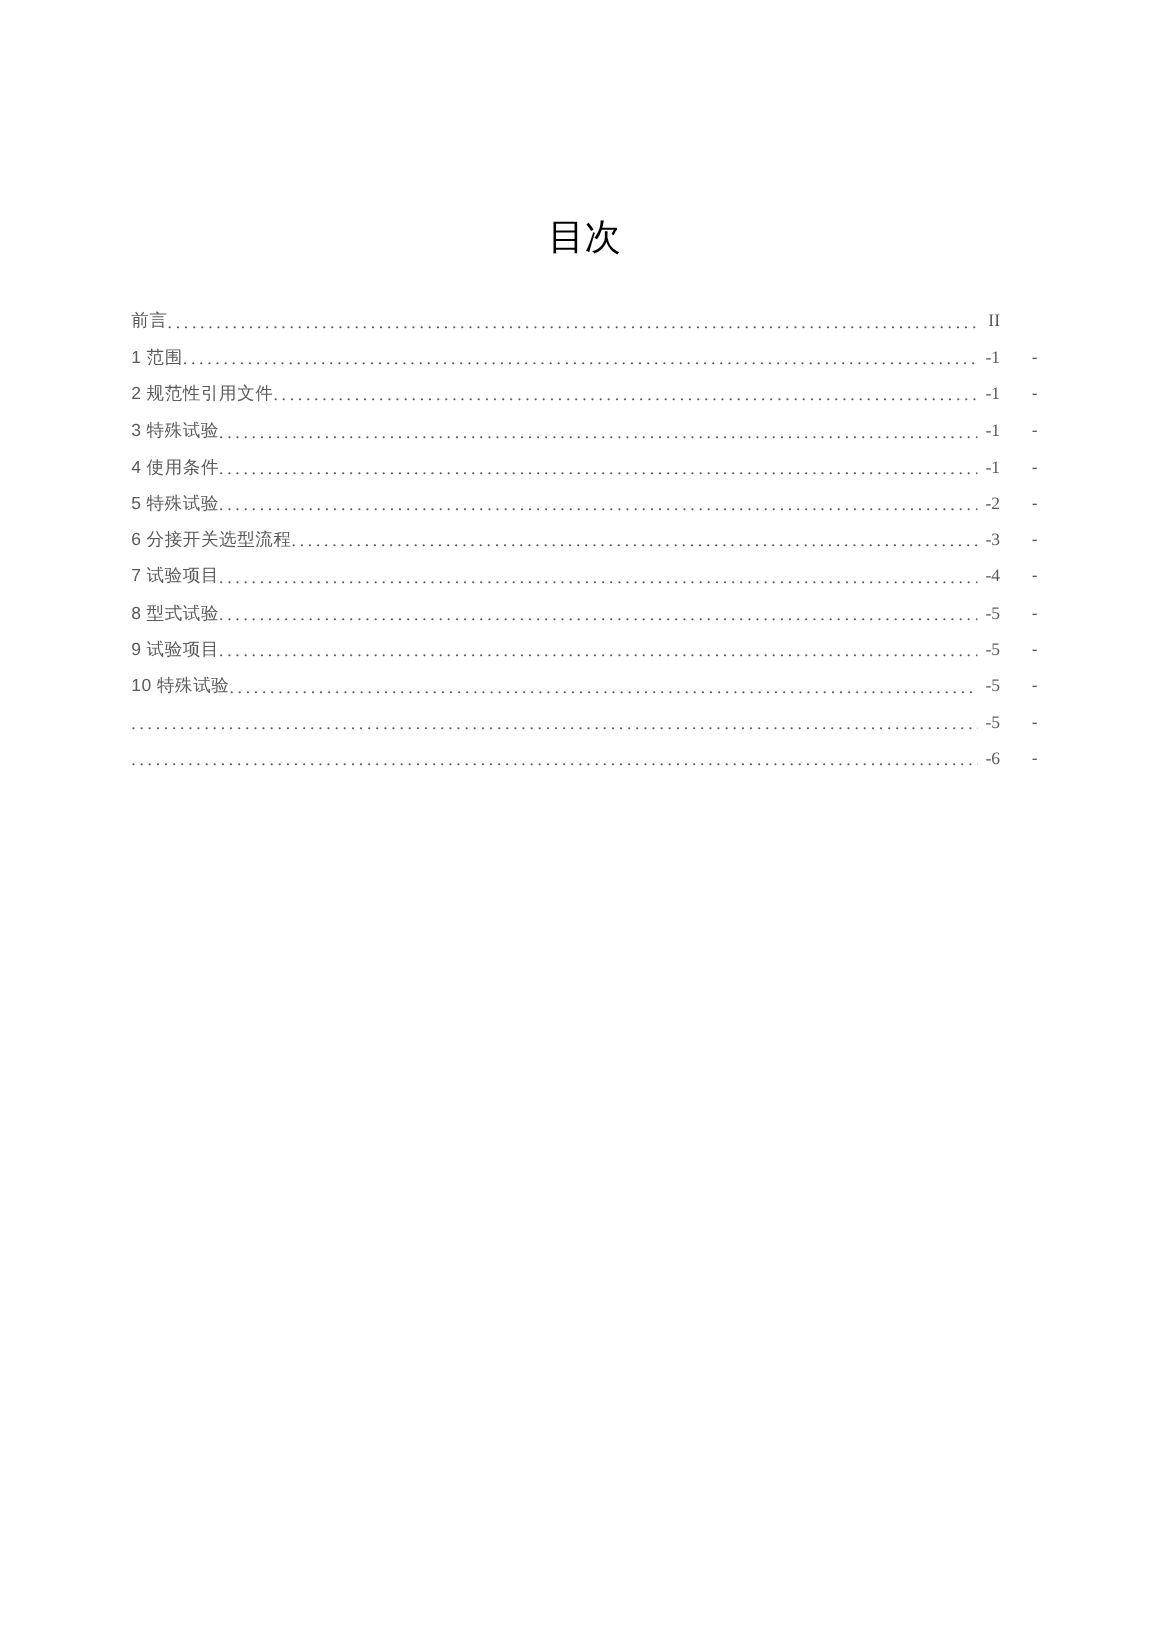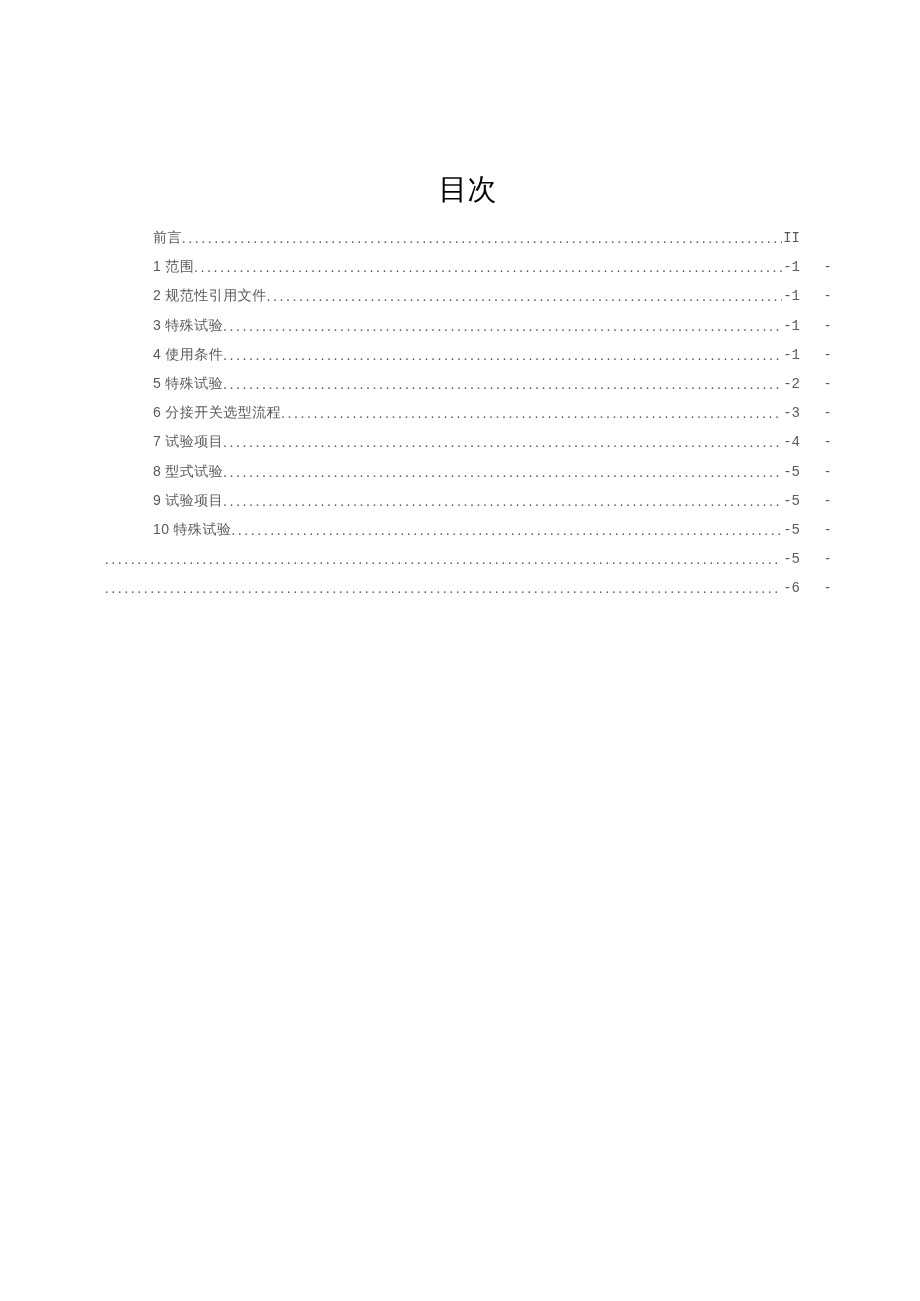--- a/index.html
+++ b/index.html
@@ -11,57 +11,56 @@
       width: 920px;
       height: 1301px;
       background: #ffffff;
       font-family: "SimSun", "宋体", serif;
       padding: 170px 90px 0 105px;
     }
     .title {
       text-align: center;
       font-size: 29px;
       font-weight: normal;
-      margin-bottom: 13px;
+      margin-bottom: 32px;
       font-family: Liberation Sans, sans-serif;
       color: #000;
     }
     .toc {
       width: 100%;
     }
     .toc-entry {
       display: flex;
       align-items: baseline;
       font-size: 14px;
       color: #5a5a5a;
       line-height: 29.2px;
       height: 29.2px;
       white-space: nowrap;
     }
     .toc-label {
       flex-shrink: 0;
       letter-spacing: 0.5px;
-      margin-left: 48px;
     }
     .toc-dots {
       flex: 1;
       overflow: hidden;
       letter-spacing: 3px;
       color: #5a5a5a;
       position: relative;
       top: 1px;
     }
     .toc-dots::before {
       content: "...............................................................................................................................................";
     }
     .toc-page {
       flex-shrink: 0;
       text-align: right;
       min-width: 18px;
-      font-family: Liberation Mono, monospace;
+      font-family: Liberation Serif, serif;
     }
     .toc-dash {
       flex-shrink: 0;
       width: 30px;
       text-align: right;
       font-family: Arial, sans-serif;
     }
     .toc-entry.no-dash .toc-dash {
       visibility: hidden;
     }

